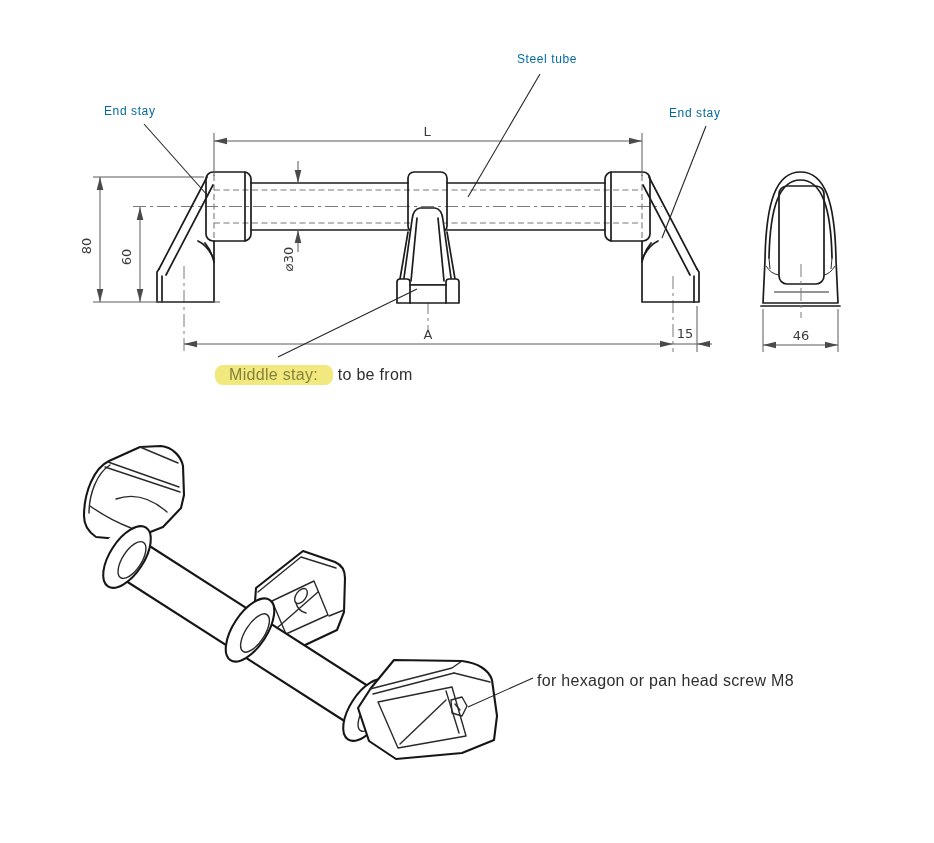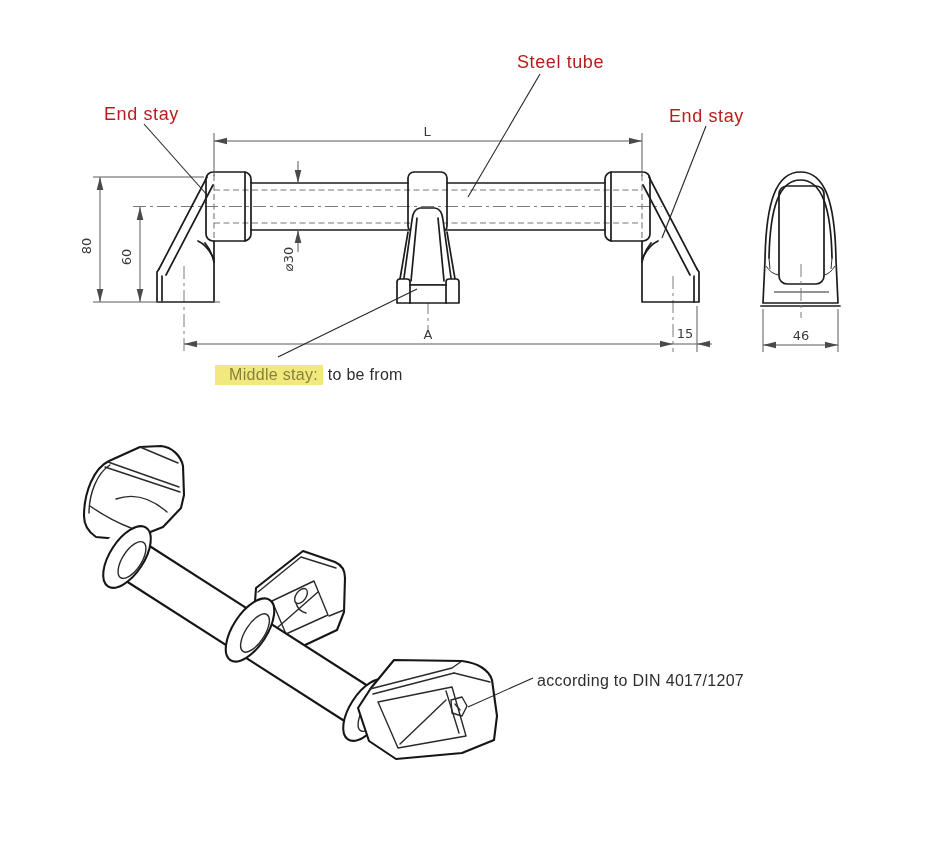--- a/index.html
+++ b/index.html
@@ -13,23 +13,23 @@
   .iso  {stroke:#161616;stroke-width:2.1;fill:none;stroke-linecap:round;stroke-linejoin:round;}
   .isof {stroke:#161616;stroke-width:2.1;fill:#ffffff;stroke-linecap:round;stroke-linejoin:round;}
   .isod {stroke:#2a2a2a;stroke-width:1.4;fill:none;stroke-linecap:round;stroke-linejoin:round;}
   .dim  {stroke:#5a5a5a;stroke-width:1;fill:none;}
   .hid  {stroke:#787878;stroke-width:1.1;fill:none;stroke-dasharray:6 3.5;}
   .cl   {stroke:#7a7a7a;stroke-width:1;fill:none;stroke-dasharray:13 4 3 4;}
   .arrow{fill:#4a4a4a;stroke:none;}
   .leader{stroke:#262626;stroke-width:1.1;fill:none;}
   .dimtext{font-family:"DejaVu Sans","Liberation Sans",sans-serif;font-size:13px;fill:#3a3a3a;}
   
-  .label{position:absolute;font-size:18px;letter-spacing:0.6px;color:#b91c1c;white-space:nowrap;}
+  .label{position:absolute;font-size:12px;letter-spacing:0.6px;color:#0369a1;white-space:nowrap;}
   .note {position:absolute;font-size:16px;letter-spacing:0.3px;color:#2e2e2e;line-height:20px;white-space:nowrap;}
-  .hl{background:#f1e97e;color:#87803d;border-radius:0;padding:1px 5px 2px 14px;margin-left:-14px;}
+  .hl{background:#f1e97e;color:#87803d;border-radius:8px;padding:1px 15px 2px 14px;margin-left:-14px;}
 </style>
 </head>
 <body>
 
 <div class="canvas">
 
 <svg width="934" height="843" viewBox="0 0 934 843">
 
   <g>
 
@@ -214,16 +214,16 @@
 
   <div class="label" style="left:104px;top:104px">End stay</div>
 
   <div class="label" style="left:669px;top:106px">End stay</div>
 
   <div class="note" style="left:229px;top:365px">
     <div><span class="hl">Middle stay:</span> <span>to be from</span></div>
   </div>
 
   <div class="note" style="left:537px;top:671px">
-    <div>according to DIN 4017/1207</div>
+    <div>for hexagon or pan head screw M8</div>
   </div>
 
 </div>
 
 </body></html>

